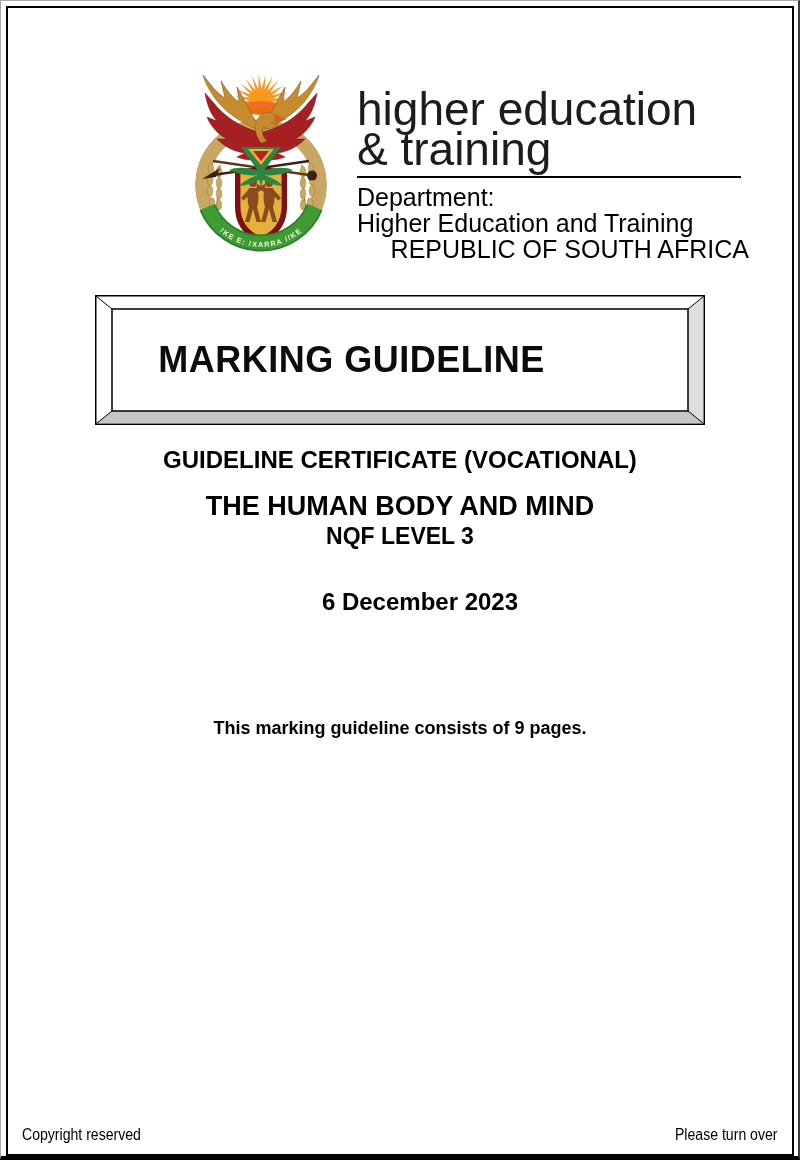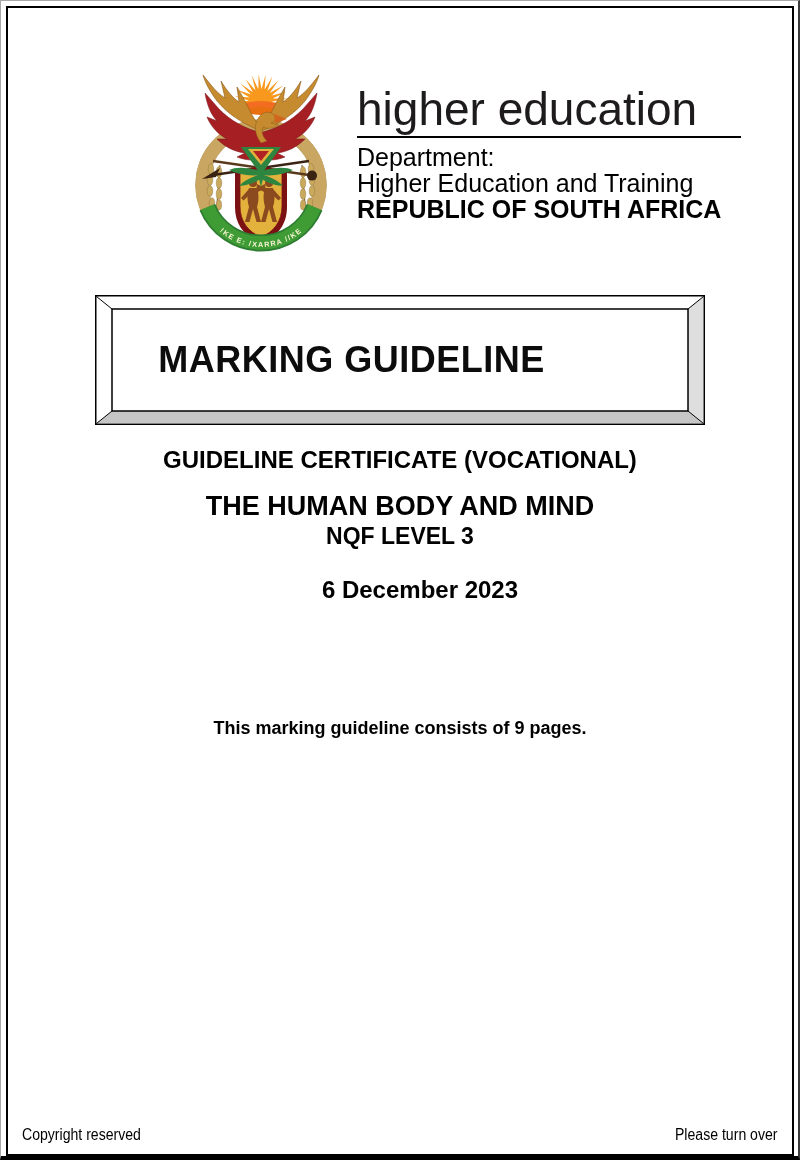--- a/index.html
+++ b/index.html
@@ -18,35 +18,35 @@
   }
   
   .emblem { position:absolute; left:167px; top:59px; width:172px; height:186px; }
   .logo-text { position:absolute; left:349px; top:81px; width:392px; }
   .brand {
     font-size:46px; line-height:40px; color:#1e1b1c; letter-spacing:0;
     font-weight:400; white-space:nowrap;
   }
   .brand-divider { border:none; border-top:2.5px solid #000; margin:7px 0 6px 0; width:384px; }
   .dept { font-size:25px; line-height:26px; color:#000000; white-space:nowrap; }
-  .dept.bold { font-weight:bold; }
+  .dept.bold { font-weight:normal;text-align:right; }
   
   .title-box { position:absolute; left:87px; top:287px; width:610px; height:130px; }
   .title-box svg { position:absolute; left:0; top:0; }
   .title-text {
     position:absolute; left:17px; top:14px; width:479px; height:102px;
     display:flex; align-items:center; justify-content:center;
     font-size:36px; font-weight:bold; letter-spacing:0.5px; color:#0c0c0c;
   }
   
   .h-line { position:absolute; left:0; right:0; text-align:center; font-weight:bold; line-height:1; white-space:nowrap; }
   .h-cert { top:440px; font-size:24px; }
   .h-subj { top:485px; font-size:27px; }
   .h-level{ top:517px; font-size:23px; }
-  .h-date { top:570px; font-size:24px;margin-left:40px; }
+  .h-date { top:582px; font-size:24px;margin-left:40px; }
   .h-note { top:711px; font-size:18px;text-align:center; }
   
   .footer-left  { position:absolute; left:14px;  top:1118px; font-size:16px; }
   .footer-right { position:absolute; right:14px; top:1118px; font-size:16px; }
   .condense-l { display:inline-block; transform:scaleX(0.88); transform-origin:left center; white-space:nowrap; }
   .condense-r { display:inline-block; transform:scaleX(0.88); transform-origin:right center; white-space:nowrap; }
 </style>
 </head>
 <body>
 
@@ -128,20 +128,21 @@
       <path d="M 86,104 Q 64,98 54,103 Q 68,110 86,108 Z" fill="#2E8540"></path>
       <path d="M 86,107 Q 70,112 64,119 Q 77,118 87,111 Z" fill="#2E8540"></path>
       <path d="M 86,104 Q 108,98 118,103 Q 104,110 86,108 Z" fill="#2E8540"></path>
       <path d="M 86,107 Q 102,112 108,119 Q 95,118 85,111 Z" fill="#2E8540"></path>
       <polygon points="83,108 86,120 89,108" fill="#2E8540"></polygon>
     </g>
   </svg>
 
   <div class="logo-text">
     <div class="brand">higher education</div>
+    <div class="brand">&amp; training</div>
     <hr class="brand-divider">
     <div class="dept">Department:</div>
     <div class="dept">Higher Education and Training</div>
     <div class="dept bold">REPUBLIC OF SOUTH AFRICA</div>
   </div>
 
   <div class="title-box">
     <svg width="610" height="130" viewBox="0 0 610 130" aria-hidden="true">
       <rect x="0" y="0" width="610" height="130" fill="#ffffff"></rect>
       <polygon points="2,128 17,116 593,116 608,128" fill="#c6c6c6"></polygon>

